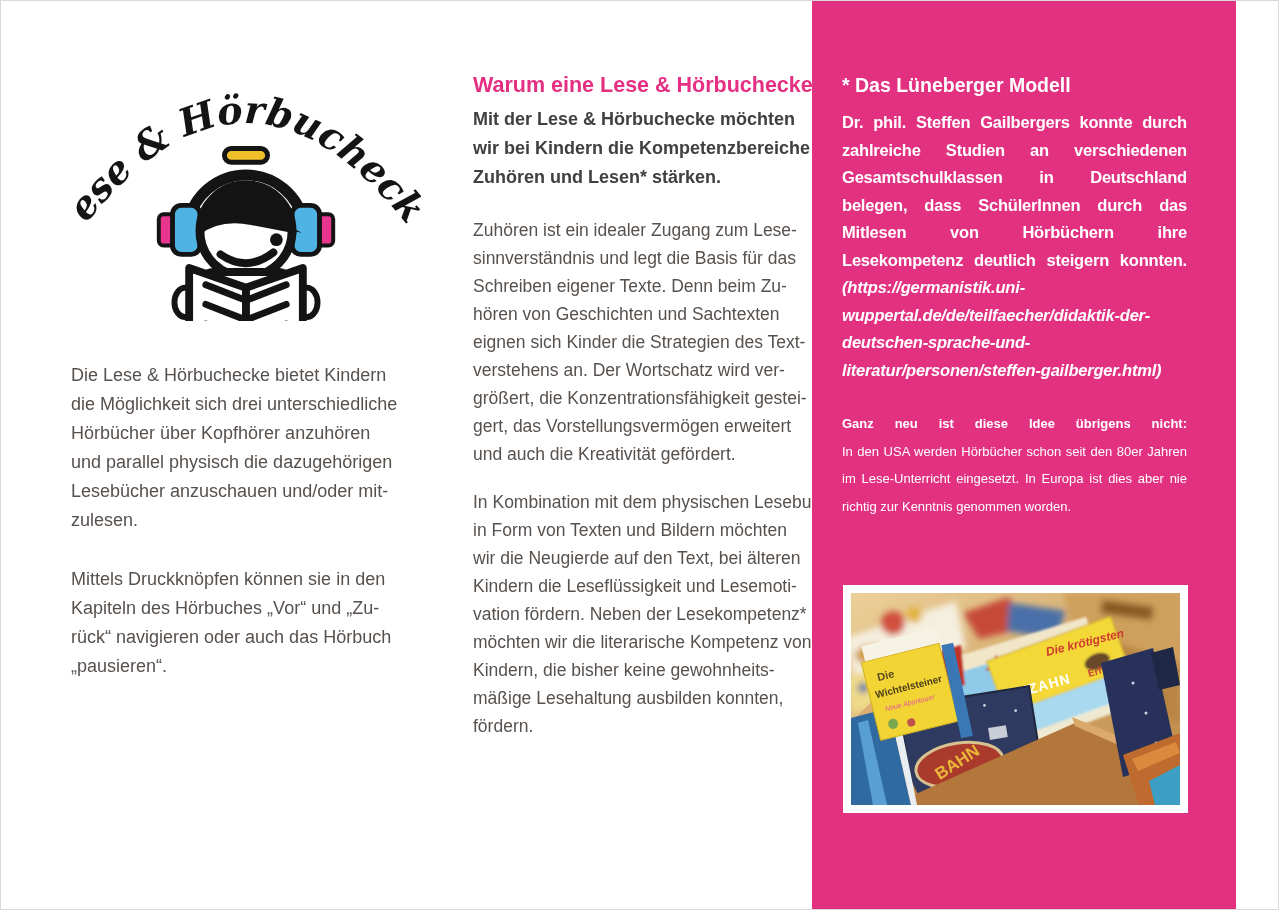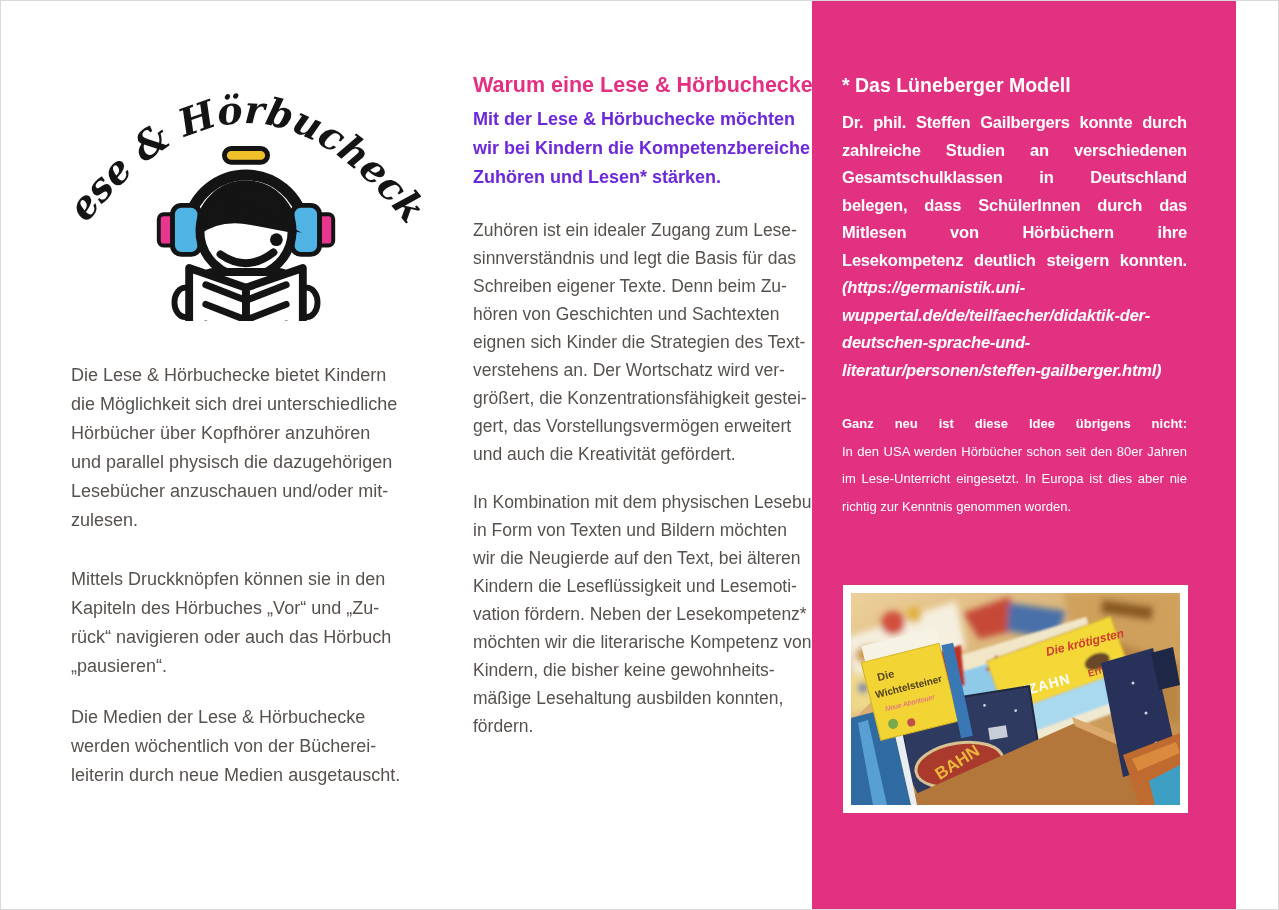--- a/index.html
+++ b/index.html
@@ -13,21 +13,21 @@
   .logo-svg { display:block; width:350px; height:245px; }
   .left-col p {
     white-space:pre-line; font-size:18px; line-height:29px;
     color:#57514d; margin:0;
   }
   .lp1 { margin-top:40px !important; margin-bottom:30px !important; }
   .lp2 { margin-bottom:22px !important; }
   
   .mid-col { position:absolute; left:472px; top:72px; width:360px; }
   .mid-heading { font-size:21.5px; line-height:24px; font-weight:bold; color:#e42f82; margin:0 0 8px 0; }
-  .mid-intro { font-size:18px; line-height:29px; font-weight:bold; color:#6d28d9; white-space:pre-line; margin:0 0 24px 0; }
+  .mid-intro { font-size:18px; line-height:29px; font-weight:bold; color:#404040; white-space:pre-line; margin:0 0 24px 0; }
   .mid-p  { font-size:17.5px; line-height:28px; white-space:pre-line; margin:0 0 20px 0; color:#57514d; }
   .mid-pi { font-size:17px; line-height:27px; font-style:italic; white-space:pre-line; margin:0 0 28px 0; color:#57514d; }
   
   .right-panel { position:absolute; left:811px; top:0; width:424px; height:910px; background:#e23180; color:#fff; }
   .rp-inner { position:absolute; left:30px; width:345px; top:72px; }
   .rp-heading { font-size:19.5px; line-height:24px; font-weight:bold; margin:0 0 12px 0; }
   .rp-p1 {
     font-size:16.5px; line-height:27.5px; font-weight:bold;
     text-align:justify; letter-spacing:-0.2px; word-spacing:-1px;
     margin:0 0 26px 0; overflow-wrap:break-word;
@@ -88,23 +88,20 @@
     <p class="lp1">Die Lese &amp; Hörbuchecke bietet Kindern
 die Möglichkeit sich drei unterschiedliche
 Hörbücher über Kopfhörer anzuhören
 und parallel physisch die dazugehörigen
 Lesebücher anzuschauen und/oder mit-
 zulesen.</p>
     <p class="lp2">Mittels Druckknöpfen können sie in den
 Kapiteln des Hörbuches „Vor“ und „Zu-
 rück“ navigieren oder auch das Hörbuch
 „pausieren“.</p>
-    <p class="lp3">Die Medien der Lese &amp; Hörbuchecke
-werden wöchentlich von der Bücherei-
-leiterin durch neue Medien ausgetauscht.</p>
   </div>
 
   <div class="mid-col">
     <h2 class="mid-heading">Warum eine Lese &amp; Hörbuchecke?</h2>
     <p class="mid-intro">Mit der  Lese &amp; Hörbuchecke möchten
 wir bei Kindern die Kompetenzbereiche
 Zuhören und Lesen* stärken.</p>
     <p class="mid-p">Zuhören ist ein idealer Zugang zum Lese-
 sinnverständnis und legt die Basis für das
 Schreiben eigener Texte. Denn beim Zu-

